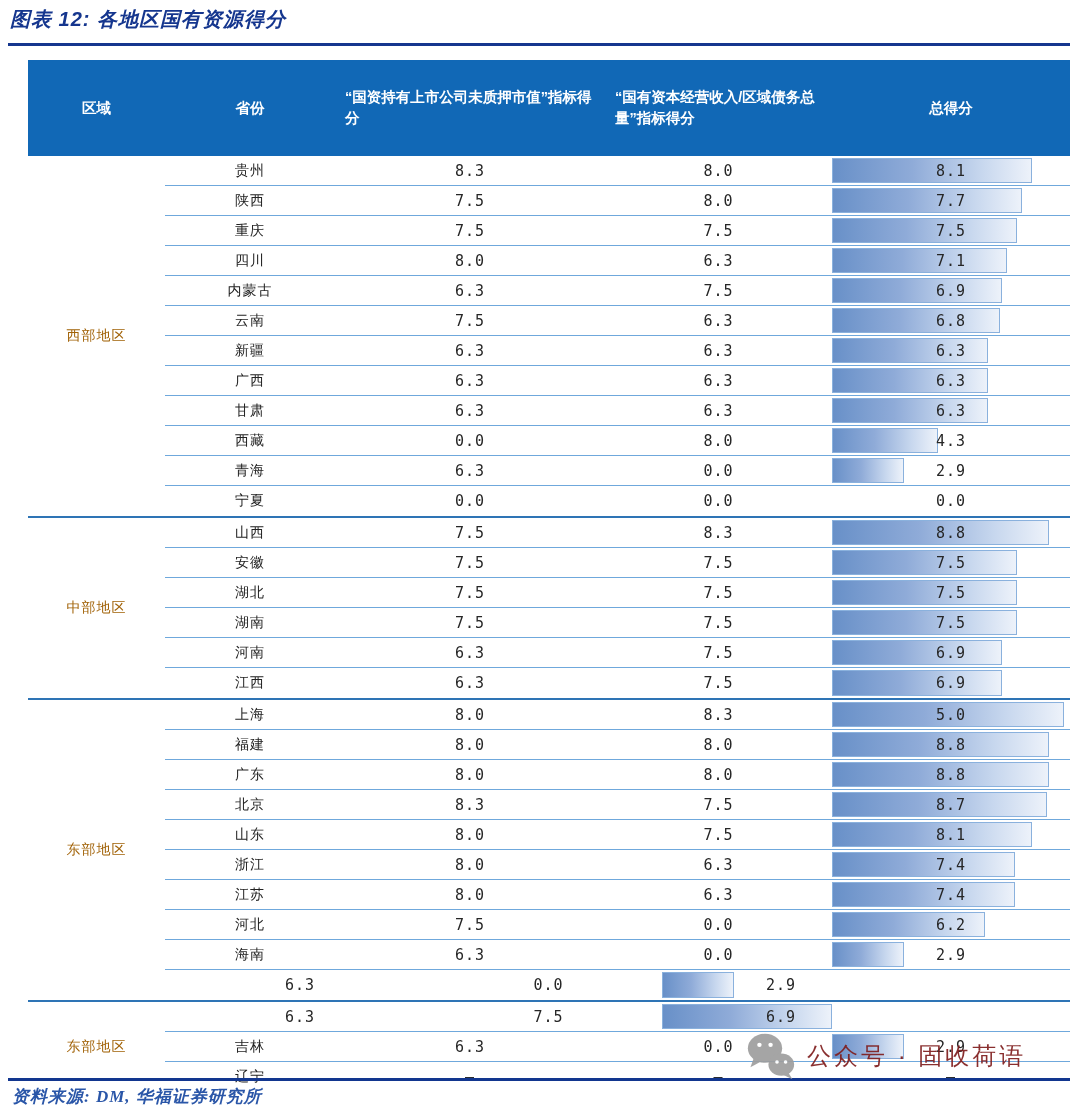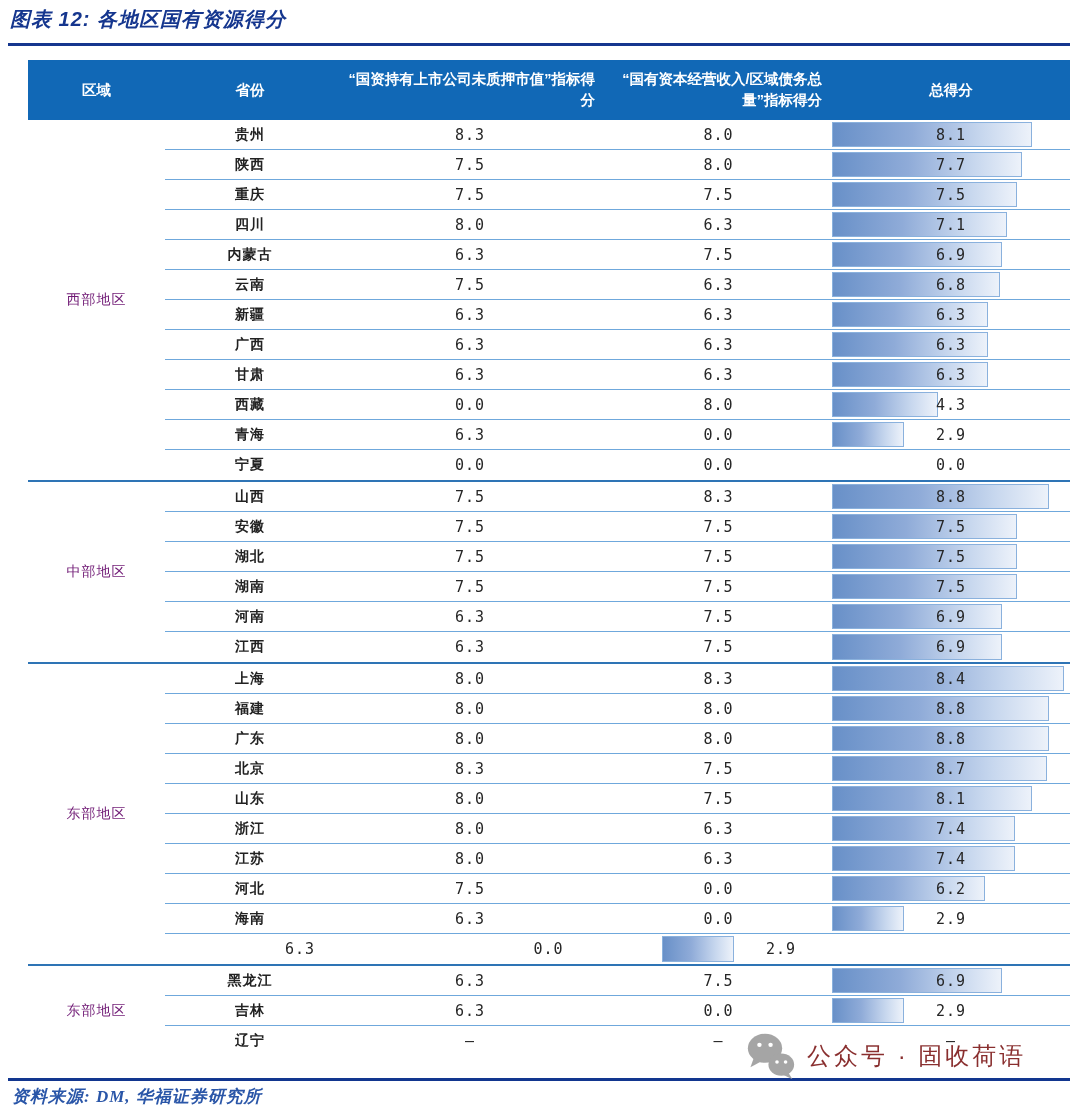--- a/index.html
+++ b/index.html
@@ -9,39 +9,39 @@
   .fig-title {
     position:absolute; left:10px; top:6px;
     font-size:20px; font-weight:bold; font-style:italic;
     color:#15368E; letter-spacing:1px;
   }
   .title-rule { position:absolute; left:8px; top:43px; width:1062px; height:3px; background:#15368E; }
 
   .table { position:absolute; left:28px; top:60px; width:1042px; }
 
   .thead {
-    display:flex; height:60px; background:#1168B6; color:#ffffff;
-    font-size:14.5px; font-weight:600; line-height:21px; text-align:right;
+    display:flex; height:96px; background:#1168B6; color:#ffffff;
+    font-size:14.5px; font-weight:600; line-height:21px; text-align:left;
   }
   .th { display:flex; align-items:center; justify-content:center; padding:0 10px; }
   .th.c0 { width:137px; } .th.c1 { width:170px; } .th.c2 { width:270px; }
   .th.c3 { width:227px; } .th.c4 { width:238px; }
 
   .tbody { display:flex; flex-direction:column; }
   .group { display:flex; border-bottom:2px solid #2E74B5; }
   .group:last-child { border-bottom:none; }
   .region-cell {
     width:137px; display:flex; align-items:center; justify-content:center;
-    font-size:14px; color:#701a75; letter-spacing:1px;
+    font-size:14px; color:#a16207; letter-spacing:1px;
   }
   .rows { flex:1; display:flex; flex-direction:column; }
   .row { display:flex; height:30px; border-bottom:1px solid #6FA8DC; }
   .rows .row:last-child { border-bottom:none; }
   .cell { display:flex; align-items:center; justify-content:center; color:#222222; }
-  .c-prov  { width:170px; font-size:14px; letter-spacing:1px;font-weight:bold; }
+  .c-prov  { width:170px; font-size:14px; letter-spacing:1px; }
   .c-num   { width:270px; }
   .c-num2  { width:227px; }
   .num { font-family:"DejaVu Sans Mono","Liberation Mono",monospace; font-size:15px; letter-spacing:1px; color:#262626; }
   .c-total { width:238px; position:relative; }
   .bar {
     position:absolute; left:0; top:2px; bottom:2px;
     background:linear-gradient(90deg,#6890C8 0%,#8FABD8 40%,#C7D7EE 75%,#EDF2FA 100%);
     border:1px solid #8AB1DD;
   }
   .c-total .num { position:relative; z-index:2;text-align:center; }
@@ -325,21 +325,21 @@
             <div class="row">
               <div class="cell c-prov">上海</div>
               <div class="cell c-num">
                 <span class="num">8.0</span>
               </div>
               <div class="cell c-num2">
                 <span class="num">8.3</span>
               </div>
               <div class="cell c-total">
                 <div class="bar" style="width: 232px;"></div>
-                <span class="num">8.4</span>
+                <span class="num">5.0</span>
               </div>
             </div>
             <div class="row">
               <div class="cell c-prov">福建</div>
               <div class="cell c-num">
                 <span class="num">8.0</span>
               </div>
               <div class="cell c-num2">
                 <span class="num">8.0</span>
               </div>
@@ -450,21 +450,20 @@
                 <div class="bar" style="width: 71.6px;"></div>
                 <span class="num">2.9</span>
               </div>
             </div>
           </div>
         </div>
         <div class="group">
           <div class="region-cell">东部地区</div>
           <div class="rows">
             <div class="row">
-              <div class="cell c-prov">黑龙江</div>
               <div class="cell c-num">
                 <span class="num">6.3</span>
               </div>
               <div class="cell c-num2">
                 <span class="num">7.5</span>
               </div>
               <div class="cell c-total">
                 <div class="bar" style="width: 170.3px;"></div>
                 <span class="num">6.9</span>
               </div>

